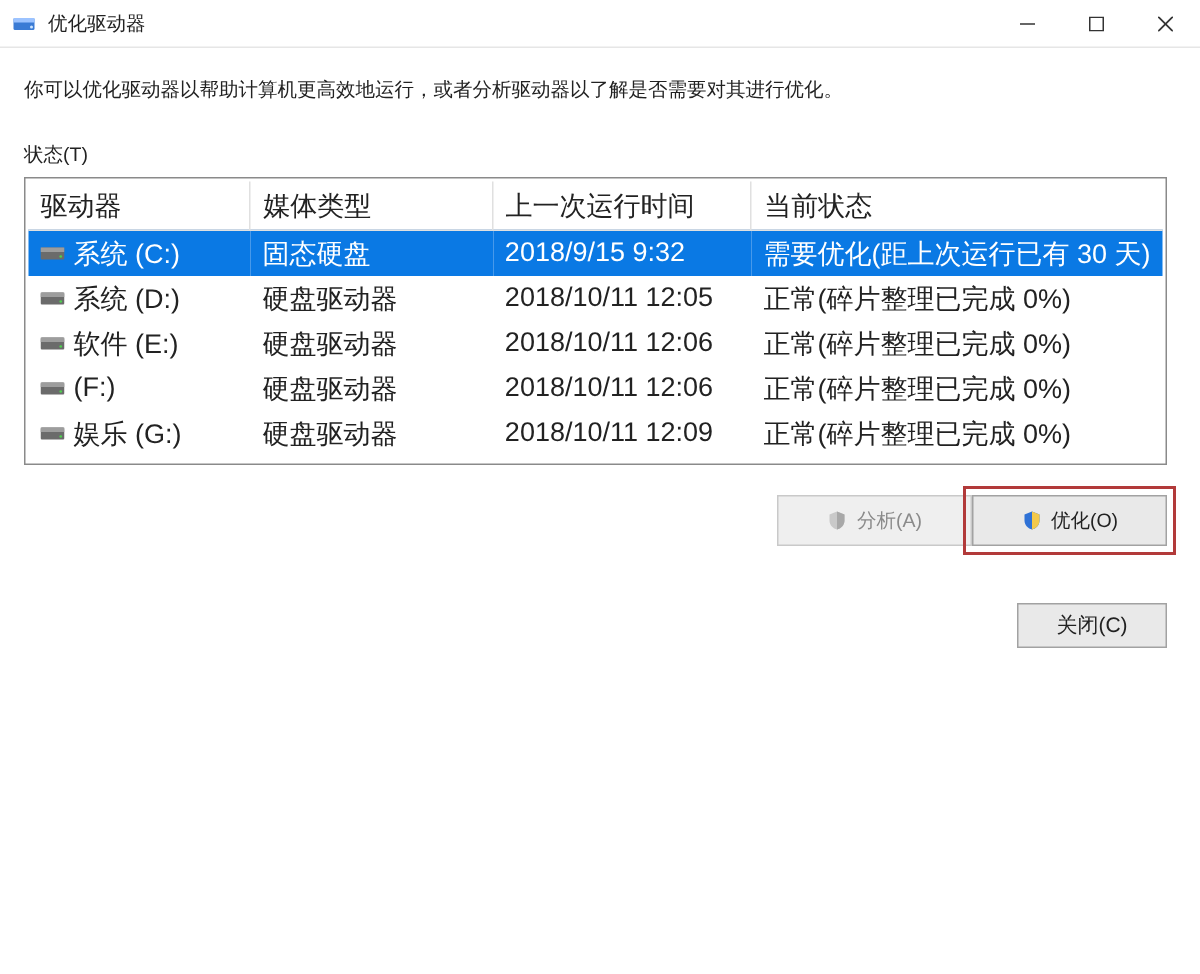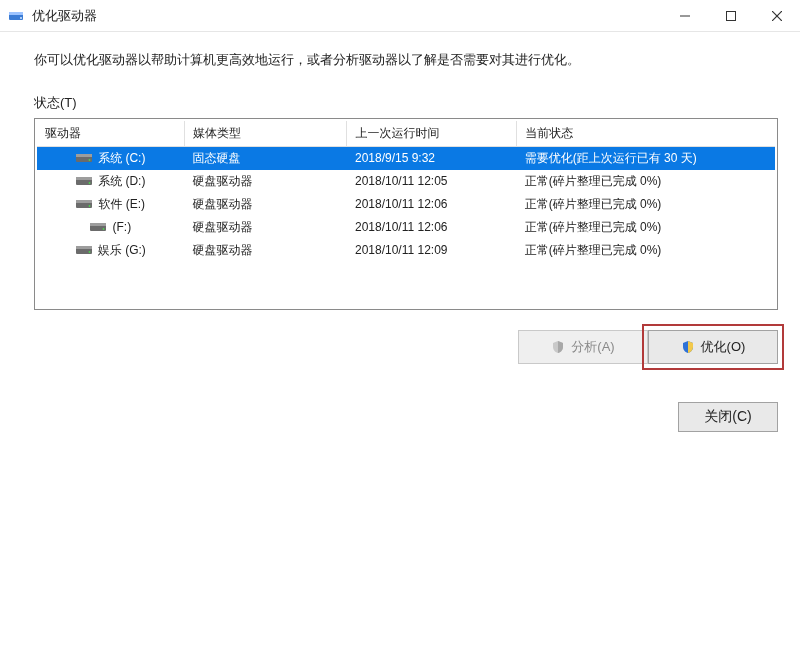--- a/index.html
+++ b/index.html
@@ -25,34 +25,34 @@
   .titlebar .title { flex: 0 0 auto; }
   .titlebar .spacer { flex: 1; }
   .titlebar .win-btn {
     width: 46px; height: 32px;
     display: flex; align-items: center; justify-content: center;
     color: #333;
     font-family: "Segoe UI Symbol", sans-serif;
     font-size: 11px;
   }
   .content {
-    padding: 18px 22px 14px 34px;
+    padding: 18px 22px 14px 16px;
   }
   .intro { margin-bottom: 24px; line-height: 1.5; }
   .section-label { margin-bottom: 6px; }
   .table-wrap {
     border: 1px solid #8a8a8a;
     padding: 2px;
     height: 192px;
     overflow: hidden;
   }
   table {
     width: 100%;
     border-collapse: collapse;
-    font-size: 12px;
+    font-size: 18px;
   }
   thead th {
     text-align: left;
     font-weight: normal;
     padding: 4px 8px;
     background: #fff;
     border-right: 1px solid #e0e0e0;
     border-bottom: 1px solid #e0e0e0;
   }
   thead th:last-child { border-right: none; }
@@ -61,21 +61,20 @@
     white-space: nowrap;
   }
   tbody tr.selected td {
     background: #0a79e4;
     color: #fff;
   }
   .drive-cell {
     display: flex;
     align-items: center;
     gap: 6px;
-    justify-content: center;
   }
   .drive-icon {
     width: 16px; height: 12px;
     display: inline-flex;
   }
   .drive-icon svg { width: 16px; height: 12px; }
   .btn-row {
     display: flex;
     justify-content: flex-end;
     margin-top: 20px;

